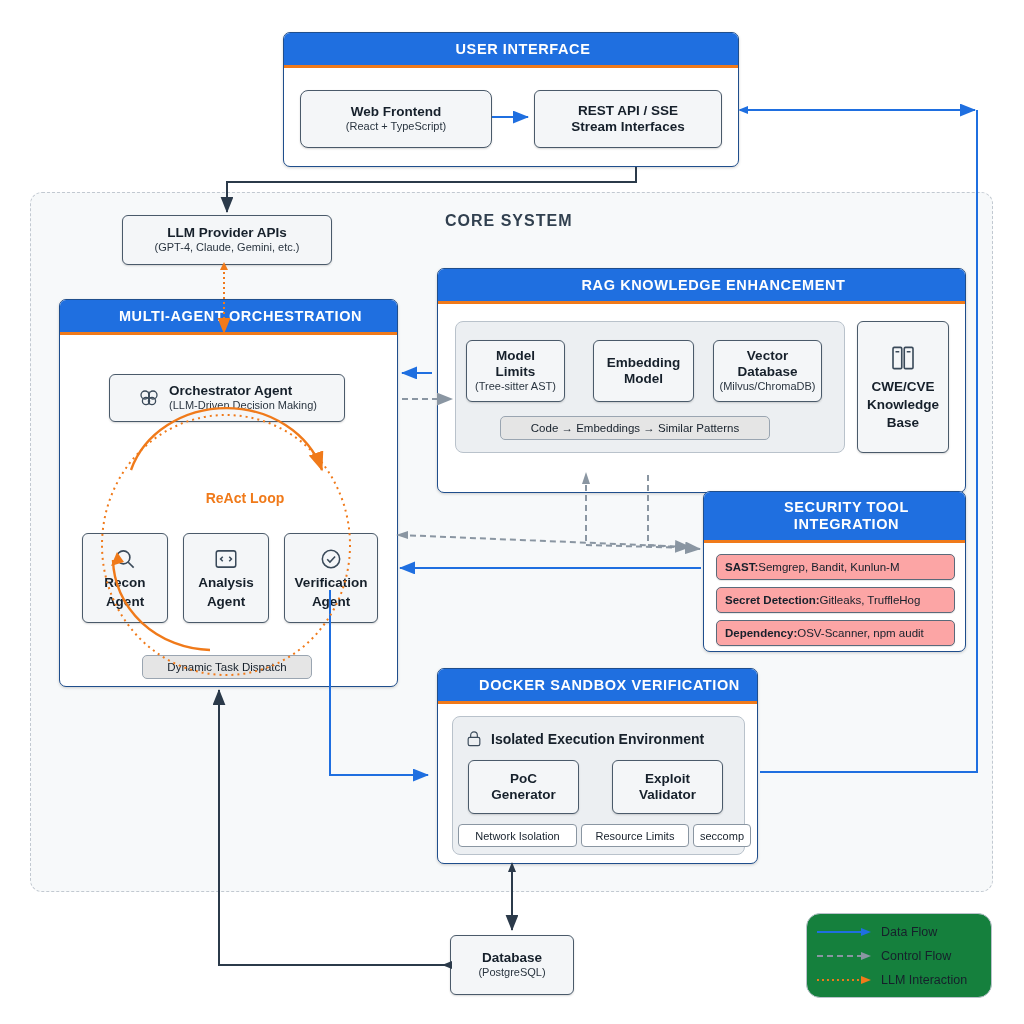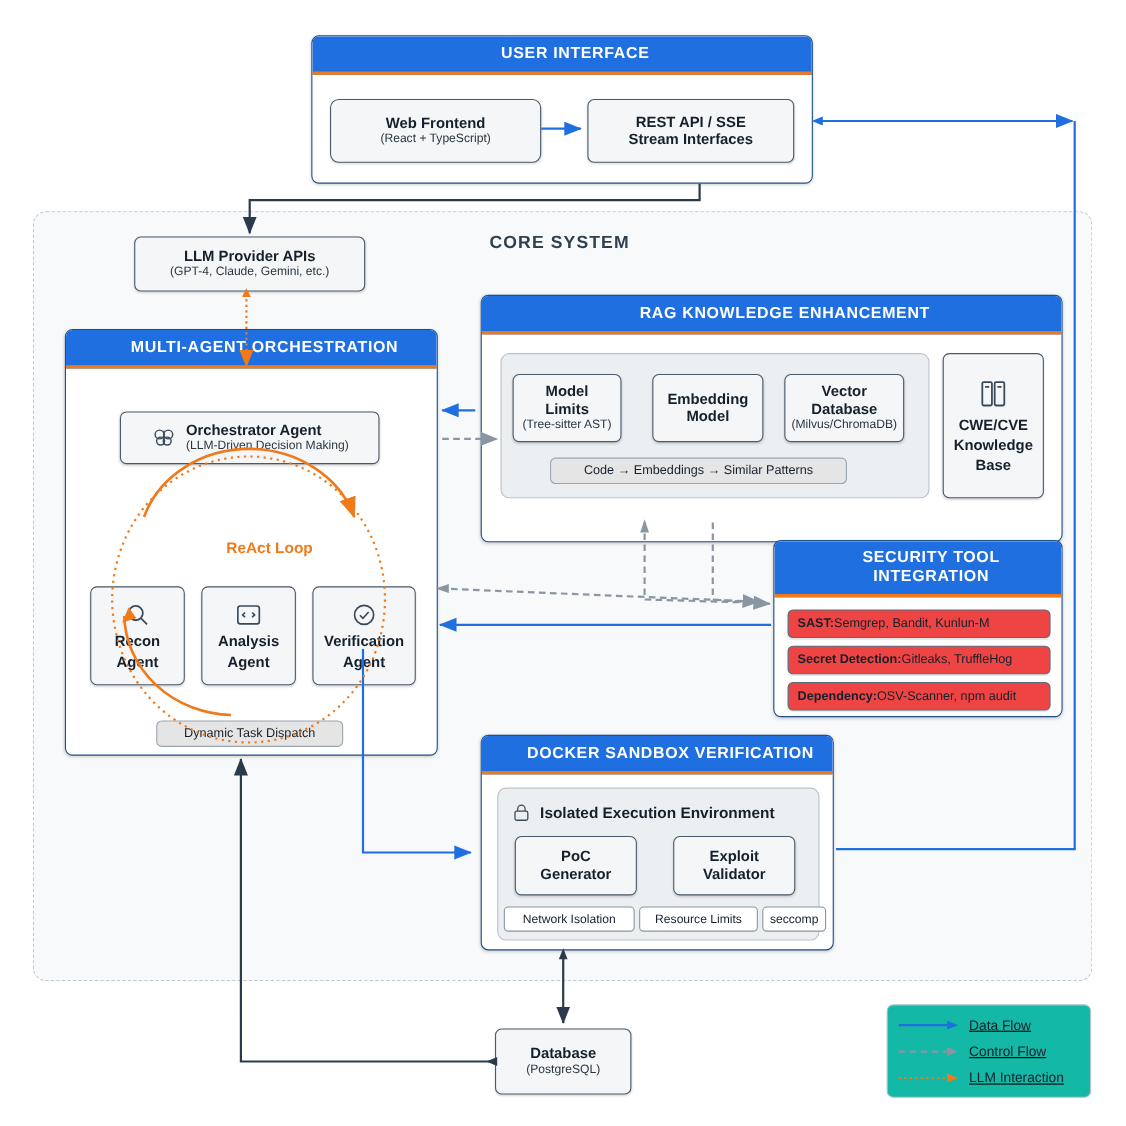--- a/index.html
+++ b/index.html
@@ -83,21 +83,21 @@
     letter-spacing: 1px;
   }
 
   .sub-title {
     font-weight: bold;
     font-size: 14px;
     color: #16202b;
   }
 
   .pill {
-    background: #ef4444;
+    background: #fca5a5;
     border: 1.4px solid #5a6a7a;
     border-radius: 5px;
     font-size: 11.5px;
     display: flex;
     align-items: center;
     padding: 0 8px;
     color: #16202b;
     box-shadow: 0 1px 1px rgba(0,0,0,0.10);
   }
   .pill b { font-weight: bold; }
@@ -124,24 +124,23 @@
     color: #16202b;
   }
 
   .react-label {
     color: #f07a1a;
     font-weight: bold;
     font-size: 14px;
   }
 
   .legend {
-    background: #14b8a6;
+    background: #15803d;
     border: 1.4px solid #b9c2cb;
-    border-radius: 6px;
-    text-decoration: underline;
+    border-radius: 14px;
   }
   .legend-row {
     display: flex;
     align-items: center;
     height: 24px;
     font-size: 12.5px;
     color: #16202b;
   }
 
   svg.overlay {

